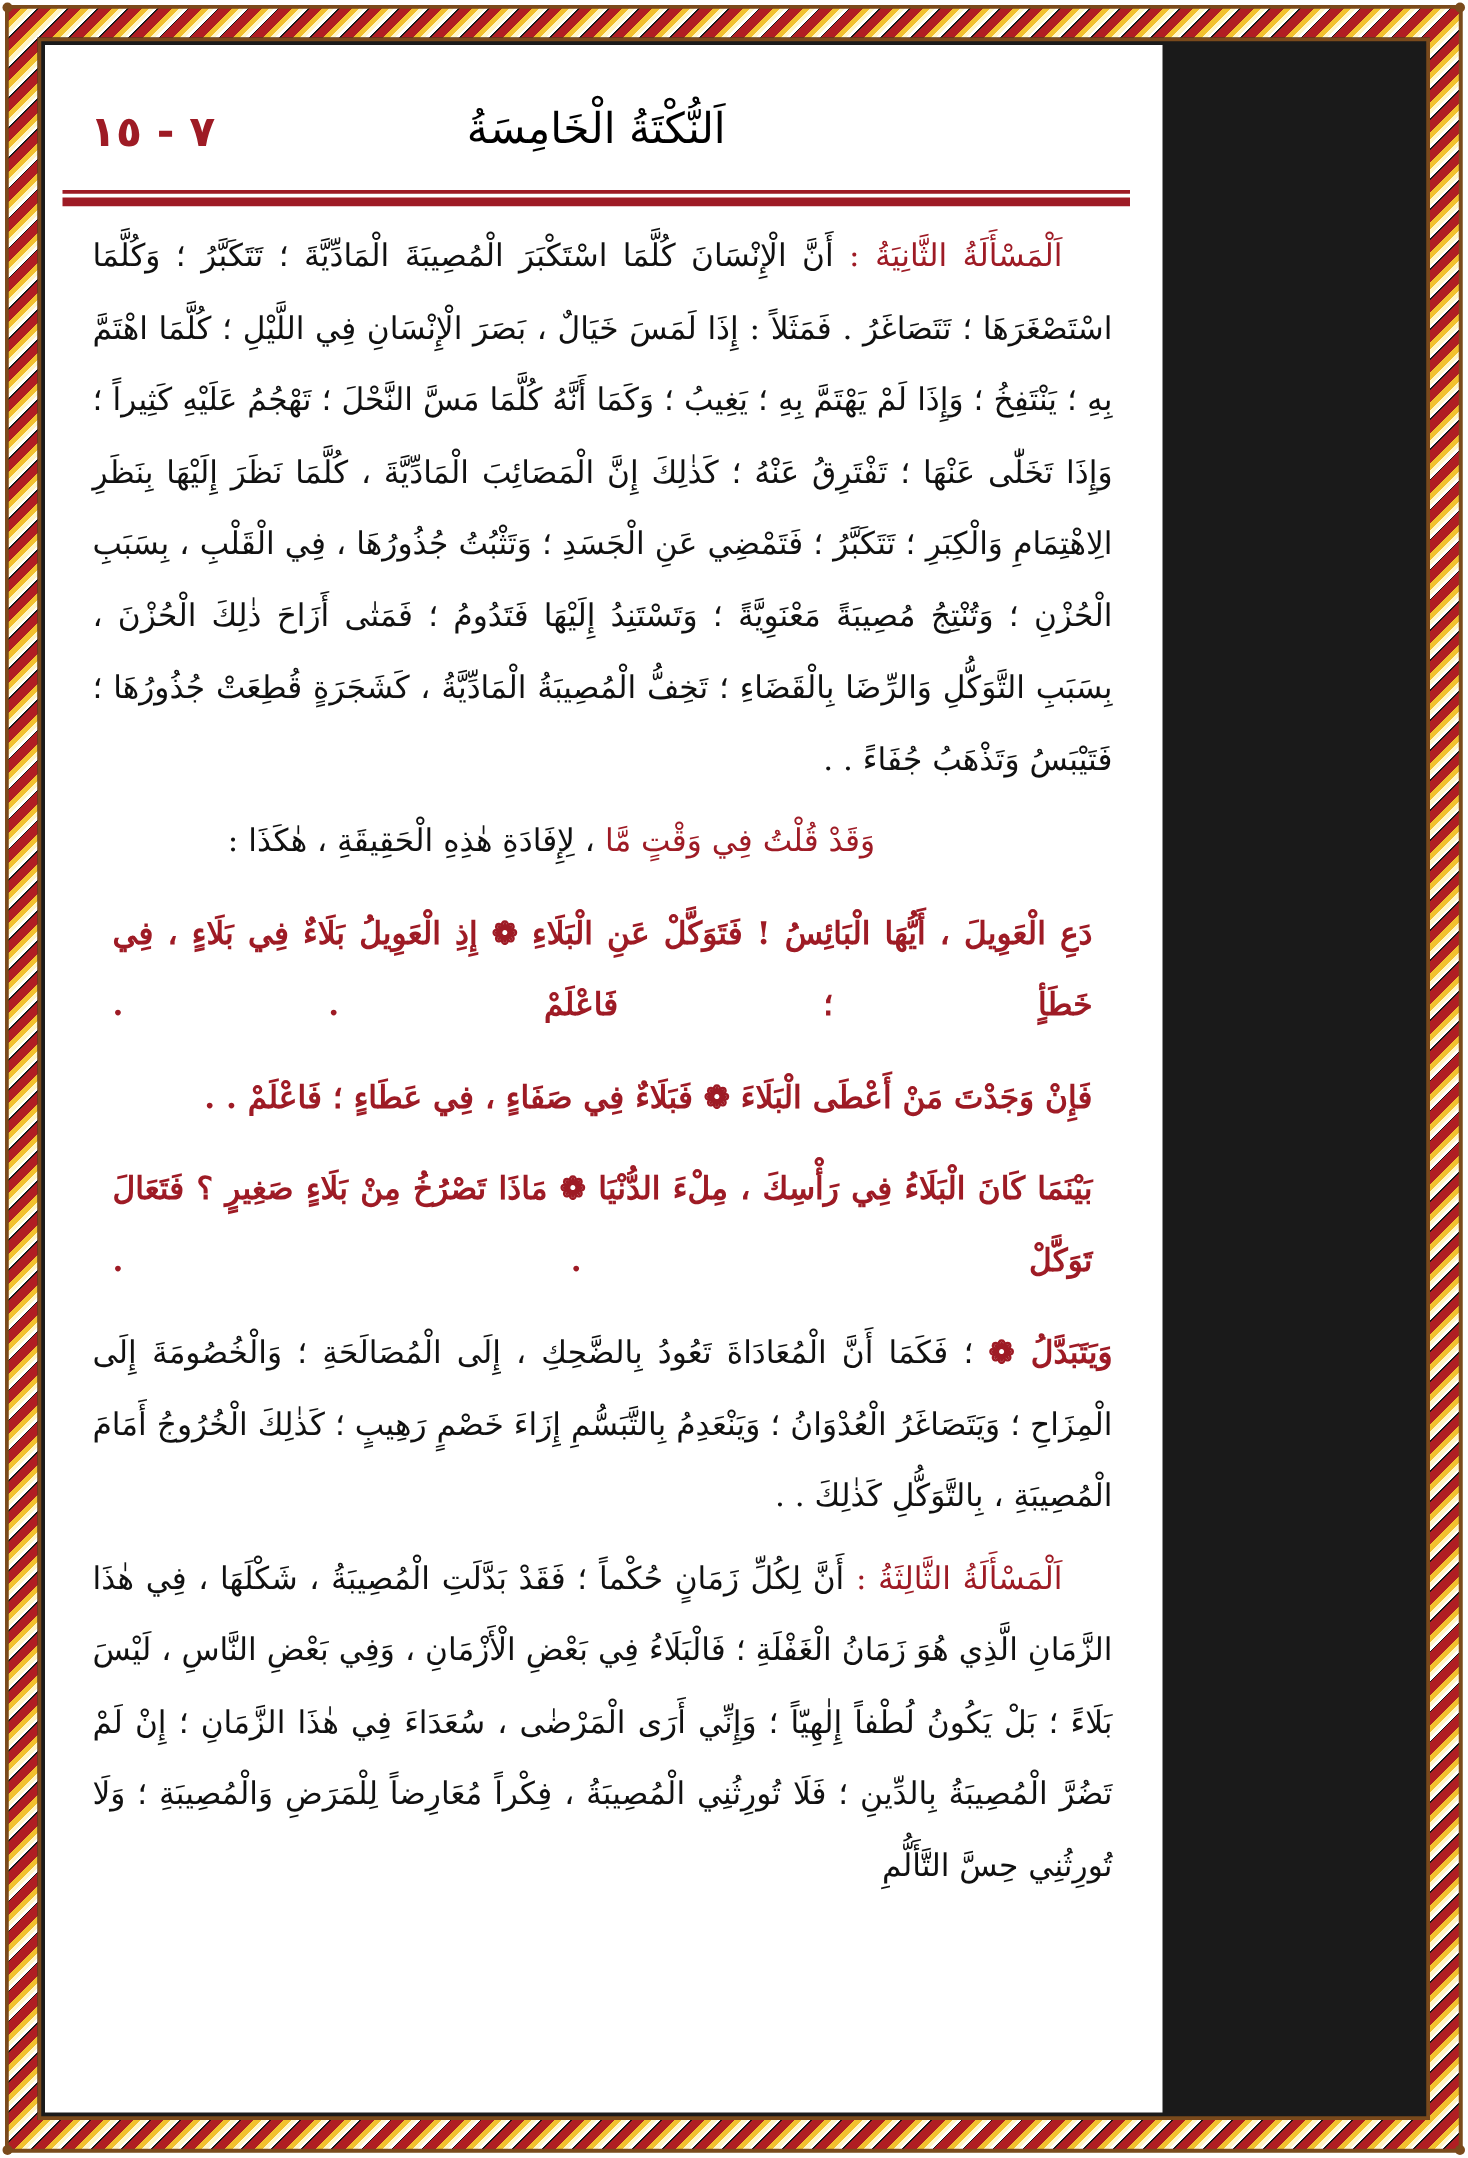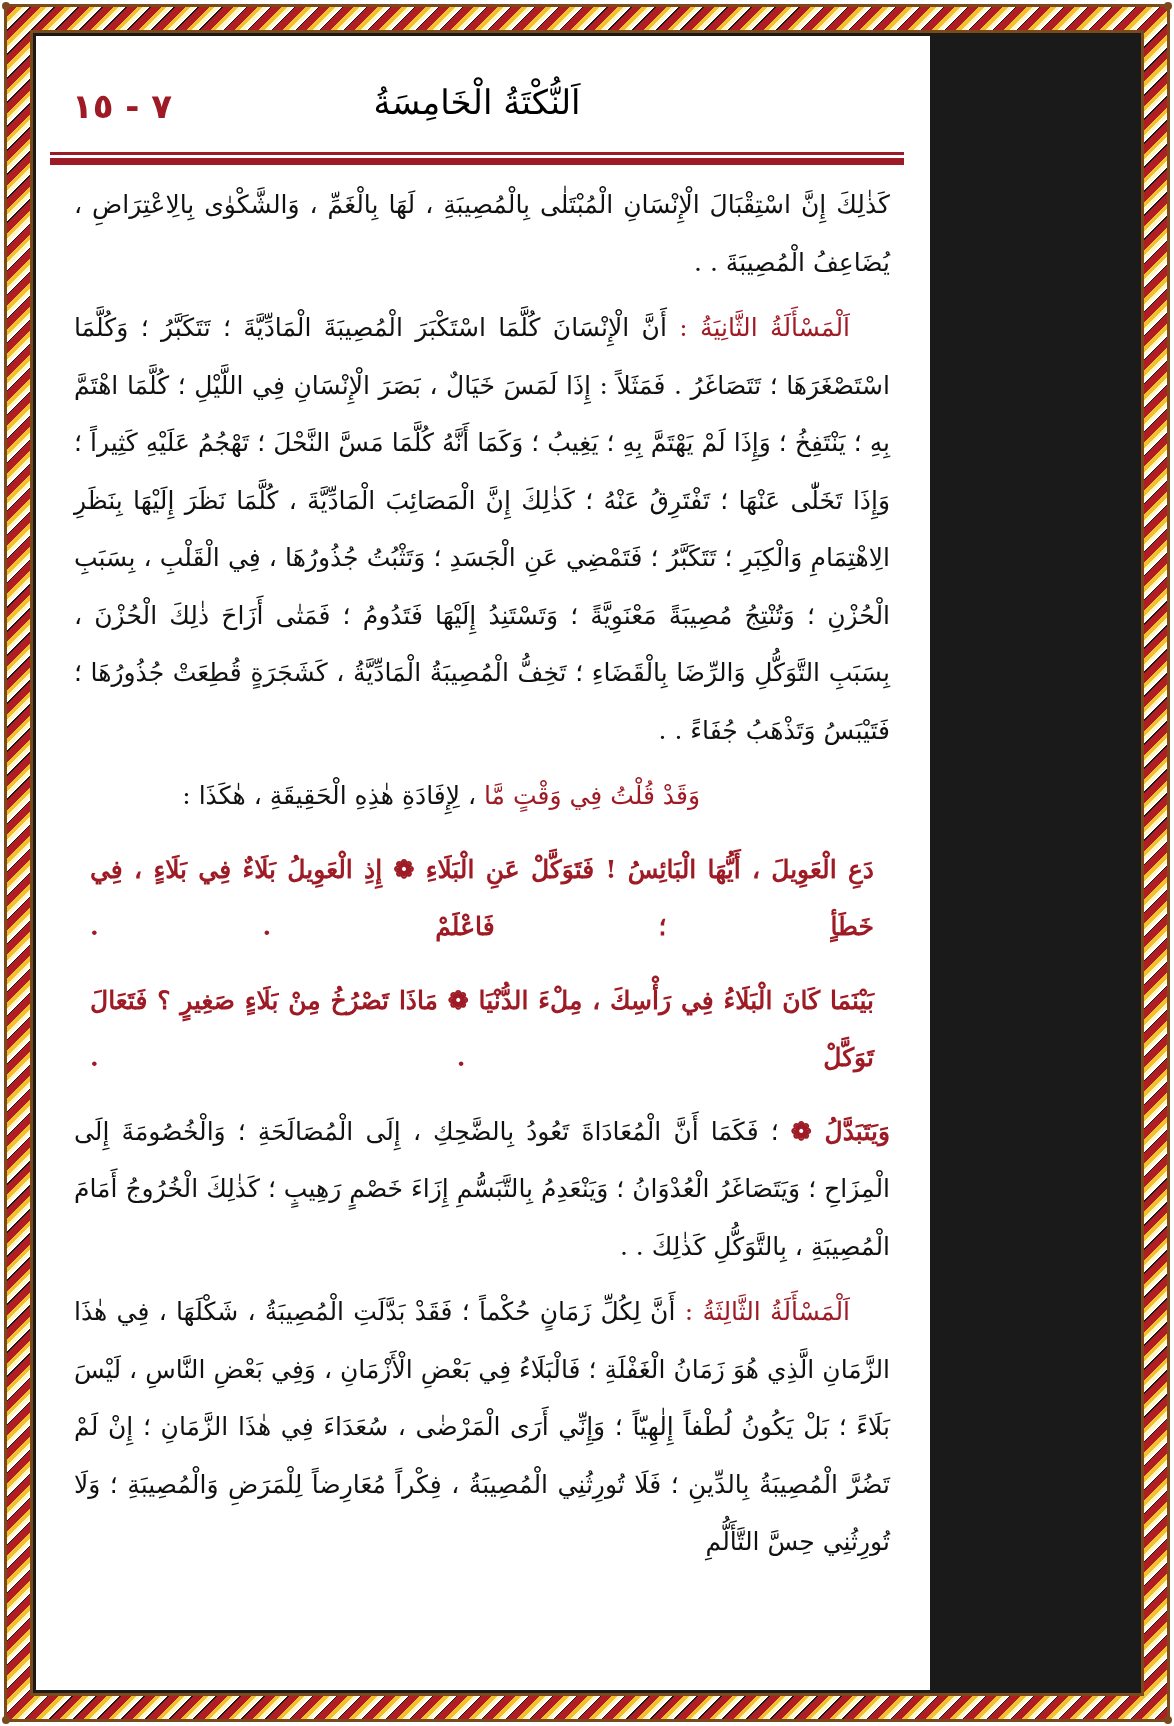--- a/index.html
+++ b/index.html
@@ -58,26 +58,26 @@
 
 <div class="page">
   <div class="header">
     <div class="page-num">٧ - ١٥</div>
     <div class="chapter-title">اَلنُّكْتَةُ الْخَامِسَةُ</div>
   </div>
   <div class="rule-thin"></div>
   <div class="rule-thick"></div>
 
   <div class="body-text">
-    <p class="para">كَذٰلِكَ إِنَّ اسْتِقْبَالَ الْإِنْسَانِ الْمُبْتَلٰى بِالْمُصِيبَةِ ، لَهَا بِالْغَمِّ ، وَالشَّكْوٰى بِالِاعْتِرَاضِ ، يُضَاعِفُ الْمُصِيبَةَ . .</p>
 
     <p class="para indent"><span class="red">اَلْمَسْأَلَةُ الثَّانِيَةُ :</span> <span>أَنَّ الْإِنْسَانَ كُلَّمَا اسْتَكْبَرَ الْمُصِيبَةَ الْمَادِّيَّةَ ؛ تَتَكَبَّرُ ؛ وَكُلَّمَا اسْتَصْغَرَهَا ؛ تَتَصَاغَرُ . فَمَثَلاً : إِذَا لَمَسَ خَيَالٌ ، بَصَرَ الْإِنْسَانِ فِي اللَّيْلِ ؛ كُلَّمَا اهْتَمَّ بِهِ ؛ يَنْتَفِخُ ؛ وَإِذَا لَمْ يَهْتَمَّ بِهِ ؛ يَغِيبُ ؛ وَكَمَا أَنَّهُ كُلَّمَا مَسَّ النَّحْلَ ؛ تَهْجُمُ عَلَيْهِ كَثِيراً ؛ وَإِذَا تَخَلّٰى عَنْهَا ؛ تَفْتَرِقُ عَنْهُ ؛ كَذٰلِكَ إِنَّ الْمَصَائِبَ الْمَادِّيَّةَ ، كُلَّمَا نَظَرَ إِلَيْهَا بِنَظَرِ الِاهْتِمَامِ وَالْكِبَرِ ؛ تَتَكَبَّرُ ؛ فَتَمْضِي عَنِ الْجَسَدِ ؛ وَتَثْبُتُ جُذُورُهَا ، فِي الْقَلْبِ ، بِسَبَبِ الْحُزْنِ ؛ وَتُنْتِجُ مُصِيبَةً مَعْنَوِيَّةً ؛ وَتَسْتَنِدُ إِلَيْهَا فَتَدُومُ ؛ فَمَتٰى أَزَاحَ ذٰلِكَ الْحُزْنَ ، بِسَبَبِ التَّوَكُّلِ وَالرِّضَا بِالْقَضَاءِ ؛ تَخِفُّ الْمُصِيبَةُ الْمَادِّيَّةُ ، كَشَجَرَةٍ قُطِعَتْ جُذُورُهَا ؛ فَتَيْبَسُ وَتَذْهَبُ جُفَاءً . .</span></p>
 
     <p class="para intro-line"><span class="red">وَقَدْ قُلْتُ فِي وَقْتٍ مَّا</span> <span>، لِإِفَادَةِ هٰذِهِ الْحَقِيقَةِ ، هٰكَذَا :</span></p>
 
     <p class="poem">دَعِ الْعَوِيلَ ، أَيُّهَا الْبَائِسُ ! فَتَوَكَّلْ عَنِ الْبَلَاءِ ❁ إِذِ الْعَوِيلُ بَلَاءٌ فِي بَلَاءٍ ، فِي خَطَأٍ ؛ فَاعْلَمْ . .</p>
+    <p class="poem" style="text-align-last:right">فَإِنْ وَجَدْتَ مَنْ أَعْطَى الْبَلَاءَ ❁ فَبَلَاءٌ فِي صَفَاءٍ ، فِي عَطَاءٍ ؛ فَاعْلَمْ . .</p>
     <p class="poem">بَيْنَمَا كَانَ الْبَلَاءُ فِي رَأْسِكَ ، مِلْءَ الدُّنْيَا ❁ مَاذَا تَصْرُخُ مِنْ بَلَاءٍ صَغِيرٍ ؟ فَتَعَالَ تَوَكَّلْ . .</p>
 
     <p class="para"><span class="red" style="font-weight:bold">وَيَتَبَدَّلُ ❁</span> <span>؛ فَكَمَا أَنَّ الْمُعَادَاةَ تَعُودُ بِالضَّحِكِ ، إِلَى الْمُصَالَحَةِ ؛ وَالْخُصُومَةَ إِلَى الْمِزَاحِ ؛ وَيَتَصَاغَرُ الْعُدْوَانُ ؛ وَيَنْعَدِمُ بِالتَّبَسُّمِ إِزَاءَ خَصْمٍ رَهِيبٍ ؛ كَذٰلِكَ الْخُرُوجُ أَمَامَ الْمُصِيبَةِ ، بِالتَّوَكُّلِ كَذٰلِكَ . .</span></p>
 
     <p class="para indent"><span class="red">اَلْمَسْأَلَةُ الثَّالِثَةُ :</span> <span>أَنَّ لِكُلِّ زَمَانٍ حُكْماً ؛ فَقَدْ بَدَّلَتِ الْمُصِيبَةُ ، شَكْلَهَا ، فِي هٰذَا الزَّمَانِ الَّذِي هُوَ زَمَانُ الْغَفْلَةِ ؛ فَالْبَلَاءُ فِي بَعْضِ الْأَزْمَانِ ، وَفِي بَعْضِ النَّاسِ ، لَيْسَ بَلَاءً ؛ بَلْ يَكُونُ لُطْفاً إِلٰهِيّاً ؛ وَإِنِّي أَرَى الْمَرْضٰى ، سُعَدَاءَ فِي هٰذَا الزَّمَانِ ؛ إِنْ لَمْ تَضُرَّ الْمُصِيبَةُ بِالدِّينِ ؛ فَلَا تُورِثُنِي الْمُصِيبَةُ ، فِكْراً مُعَارِضاً لِلْمَرَضِ وَالْمُصِيبَةِ ؛ وَلَا تُورِثُنِي حِسَّ التَّأَلُّمِ</span></p>
   </div>
 </div>
 
 </body></html>

